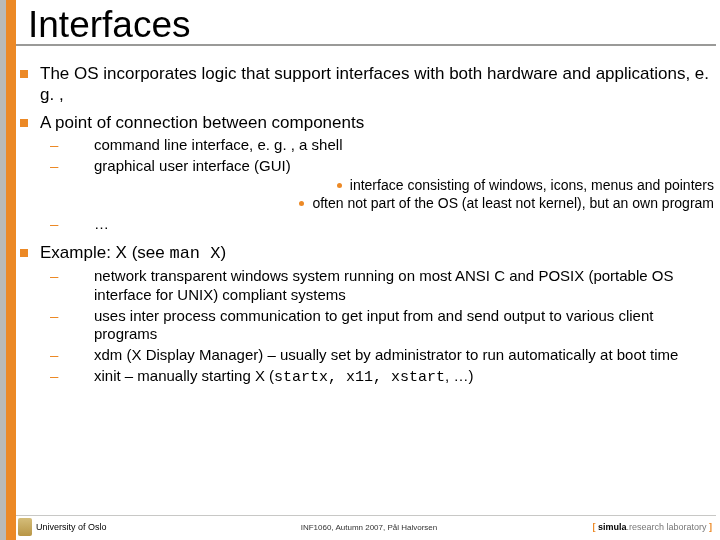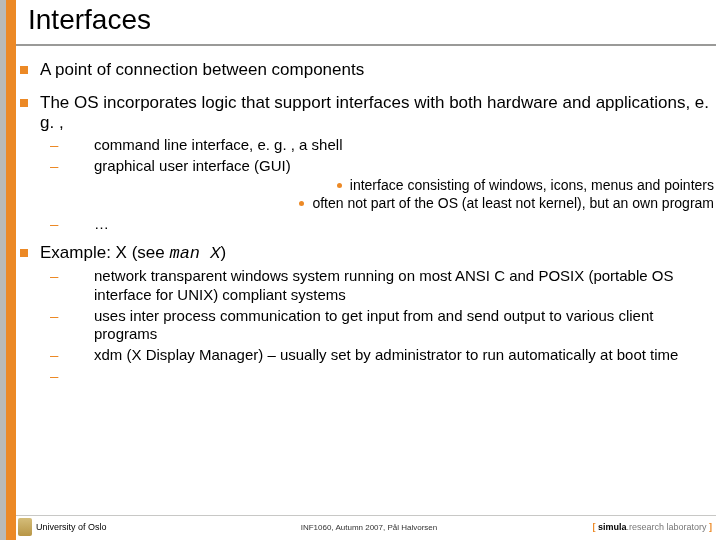--- a/index.html
+++ b/index.html
@@ -20,21 +20,21 @@
   }
   .stripe-orange {
     position: absolute;
     top: 0; left: 6px;
     width: 10px; height: 540px;
     background: #ec8926;
   }
   .title {
     position: absolute;
     top: 4px; left: 28px;
-    font-size: 28px;
+    font-size: 37px;
     color: #000;
   }
   .title-underline {
     position: absolute;
     top: 44px; left: 16px;
     width: 700px; height: 2px;
     background: #9a9a98;
   }
   .content {
     position: absolute;
@@ -90,21 +90,20 @@
     background: #ec8926;
     margin-top: 6px;
     margin-right: 8px;
   }
   .bullet-3 .txt {
     font-size: 14px;
     line-height: 1.25;
   }
   .mono {
     font-family: "Courier New", monospace;
-    font-style: italic;
   }
   .footer {
     position: absolute;
     left: 0; right: 0;
     bottom: 0;
     height: 28px;
   }
   .footer-bar {
     position: absolute;
     left: 16px; right: 4px; bottom: 24px;
@@ -144,28 +143,28 @@
 <body>
 
 <div class="stripe-gray"></div>
 <div class="stripe-orange"></div>
 
 <div class="title">Interfaces</div>
 <div class="title-underline"></div>
 
 <div class="content">
 
+  <div class="bullet-1" style="margin-top:12px;">
+    <div class="sq"></div>
+    <div class="txt">The OS incorporates logic that support interfaces with both hardware and applications, e. g. ,</div>
+  </div>
+
   <div class="bullet-1">
     <div class="sq"></div>
     <div class="txt">A point of connection between components</div>
-  </div>
-
-  <div class="bullet-1" style="margin-top:12px;">
-    <div class="sq"></div>
-    <div class="txt">The OS incorporates logic that support interfaces with both hardware and applications, e. g. ,</div>
   </div>
 
   <div class="bullet-2">
     <div class="dash">–</div>
     <div class="txt">command line interface, e. g. , a shell</div>
   </div>
   <div class="bullet-2">
     <div class="dash">–</div>
     <div class="txt">graphical user interface (GUI)</div>
   </div>
@@ -198,20 +197,23 @@
   <div class="bullet-2">
     <div class="dash">–</div>
     <div class="txt">uses inter process communication to get input from and send output to various client programs</div>
   </div>
   <div class="bullet-2">
     <div class="dash">–</div>
     <div class="txt">xdm (X Display Manager) – usually set by administrator to run automatically at boot time</div>
   </div>
   <div class="bullet-2">
     <div class="dash">–</div>
+    <div class="txt">
+      <span>xinit – manually starting X (</span><span class="mono">startx, x11, xstart</span><span>, …)</span>
+    </div>
   </div>
 
 </div>
 
 <div class="footer">
   <div class="footer-bar"></div>
   <div class="footer-crest"></div>
   <div class="footer-left">University of Oslo</div>
   <div class="footer-mid">INF1060, Autumn 2007, Pål Halvorsen</div>
   <div class="footer-right">

